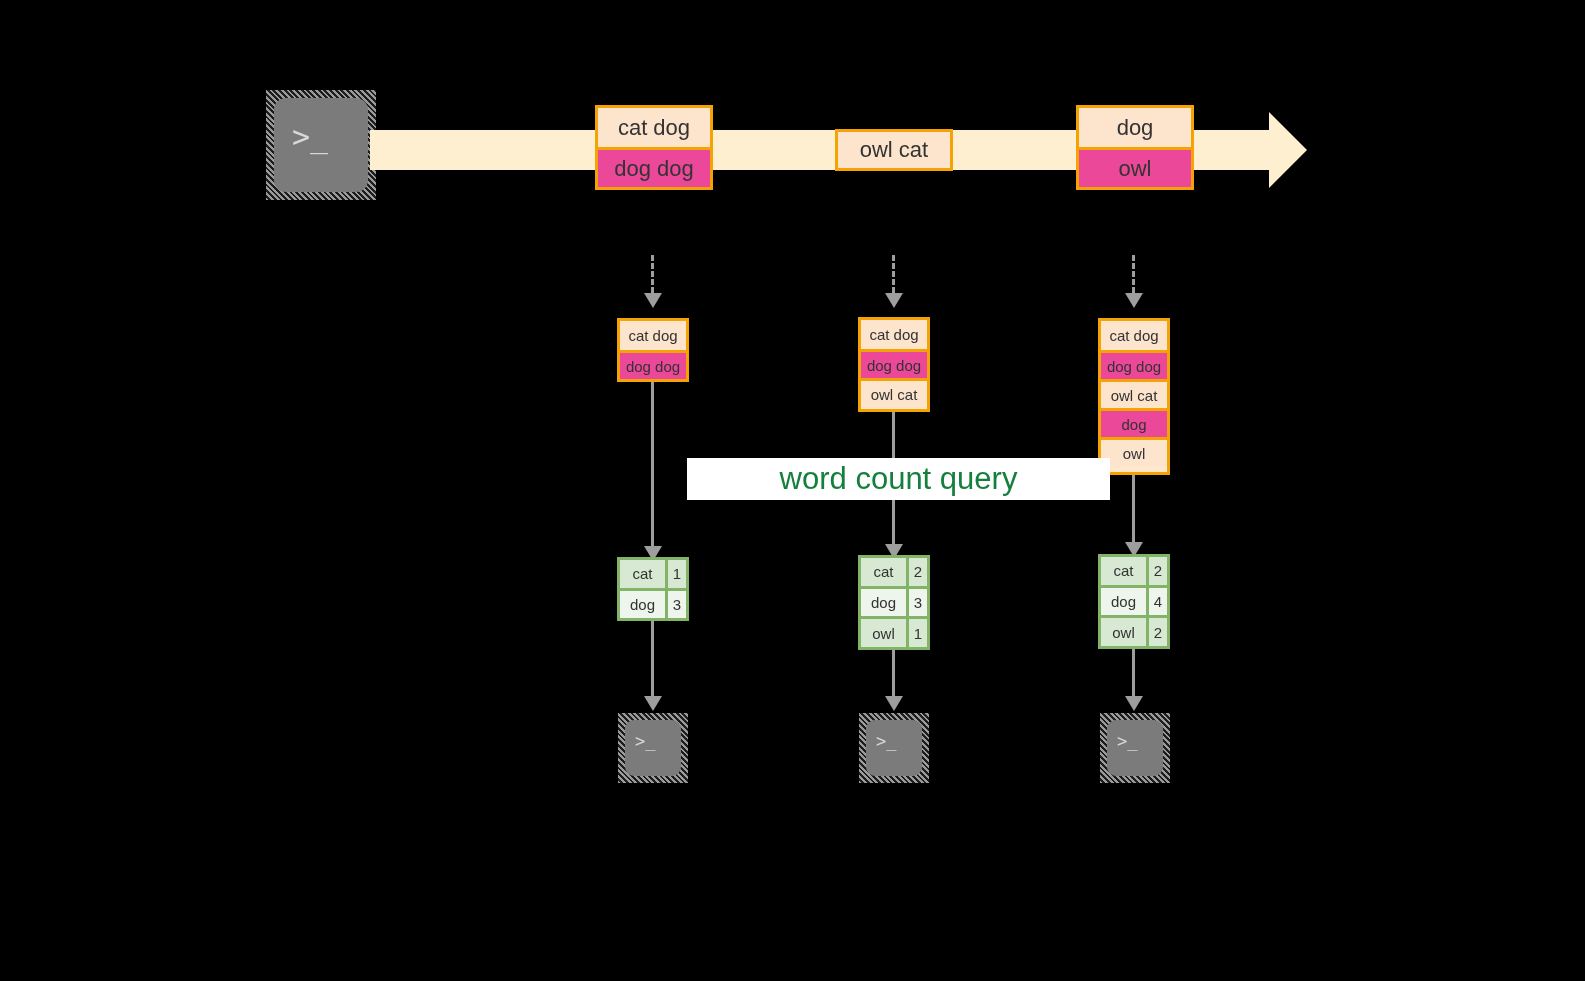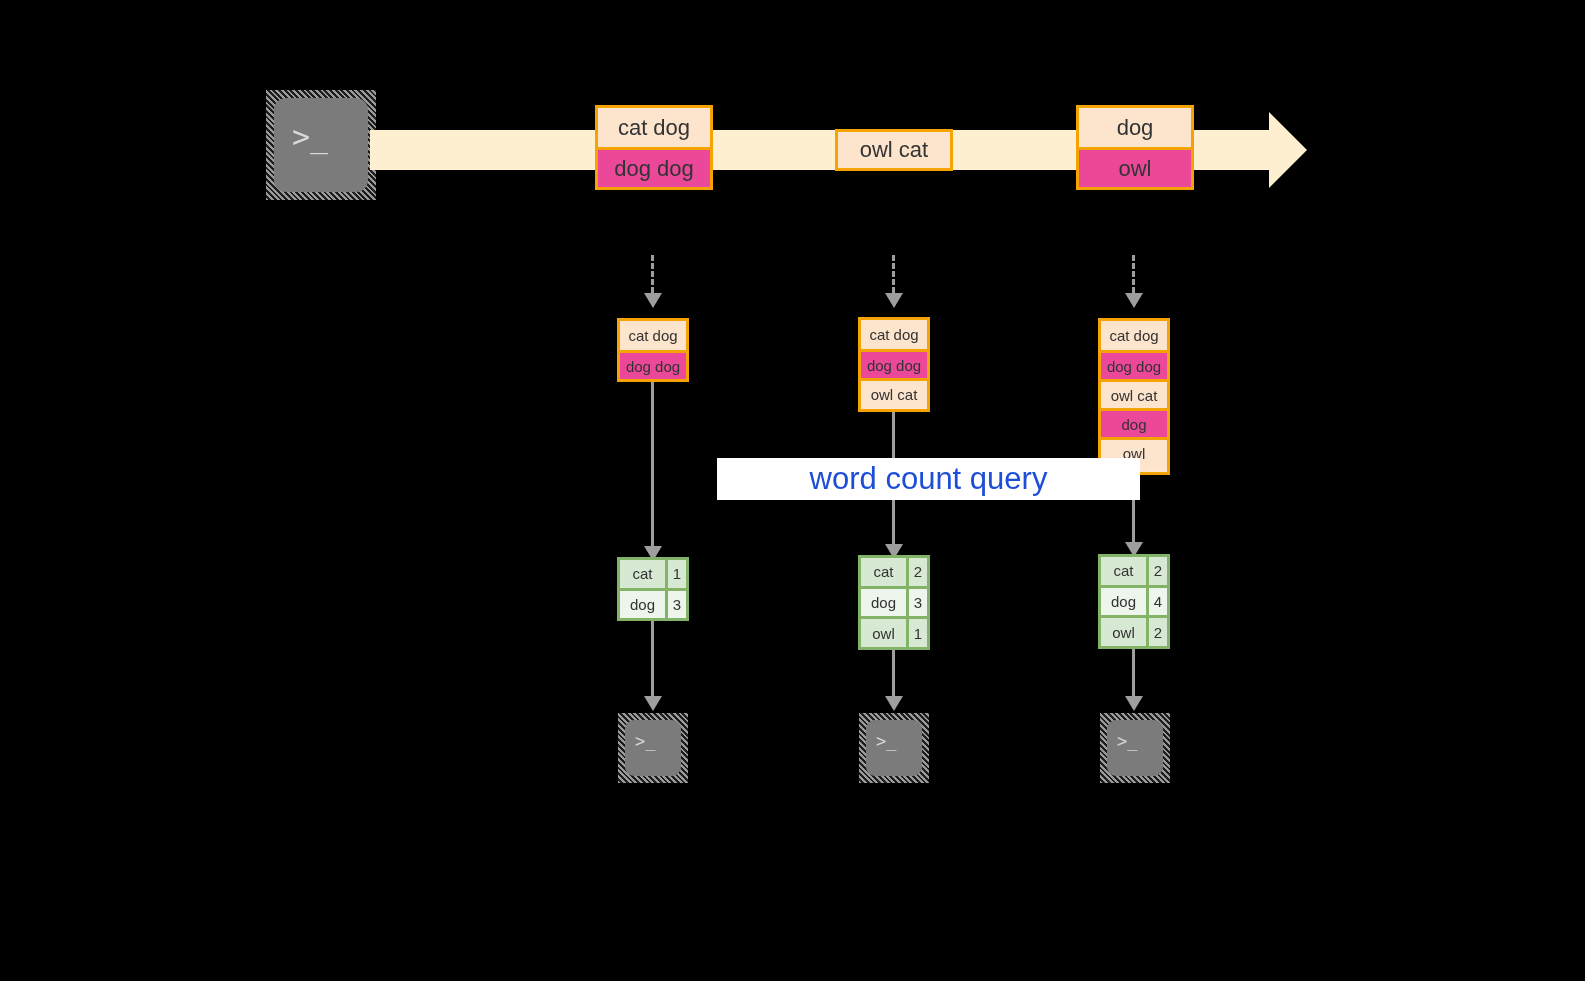--- a/index.html
+++ b/index.html
@@ -110,26 +110,25 @@
   .vhead {
     width: 0; height: 0;
     border-left: 9px solid transparent;
     border-right: 9px solid transparent;
     border-top: 15px solid #9E9E9E;
   }
 
   
   .qlabel {
     background: #FFFFFF;
-    color: #1d4ed8;
+    color: #15803d;
     display: flex;
     align-items: center;
     justify-content: center;
     white-space: nowrap;
-    margin-left: 30px;
   }
 </style>
 </head>
 <body>
 
 <div id="stage">
 
   <div class="abs terminal" style="left:266px; top:90px; width:110px; height:110px;">
     <div class="terminal-inner">
       <span class="prompt" style="left:18px; top:24px; font-size:30px;">&gt;_</span>

